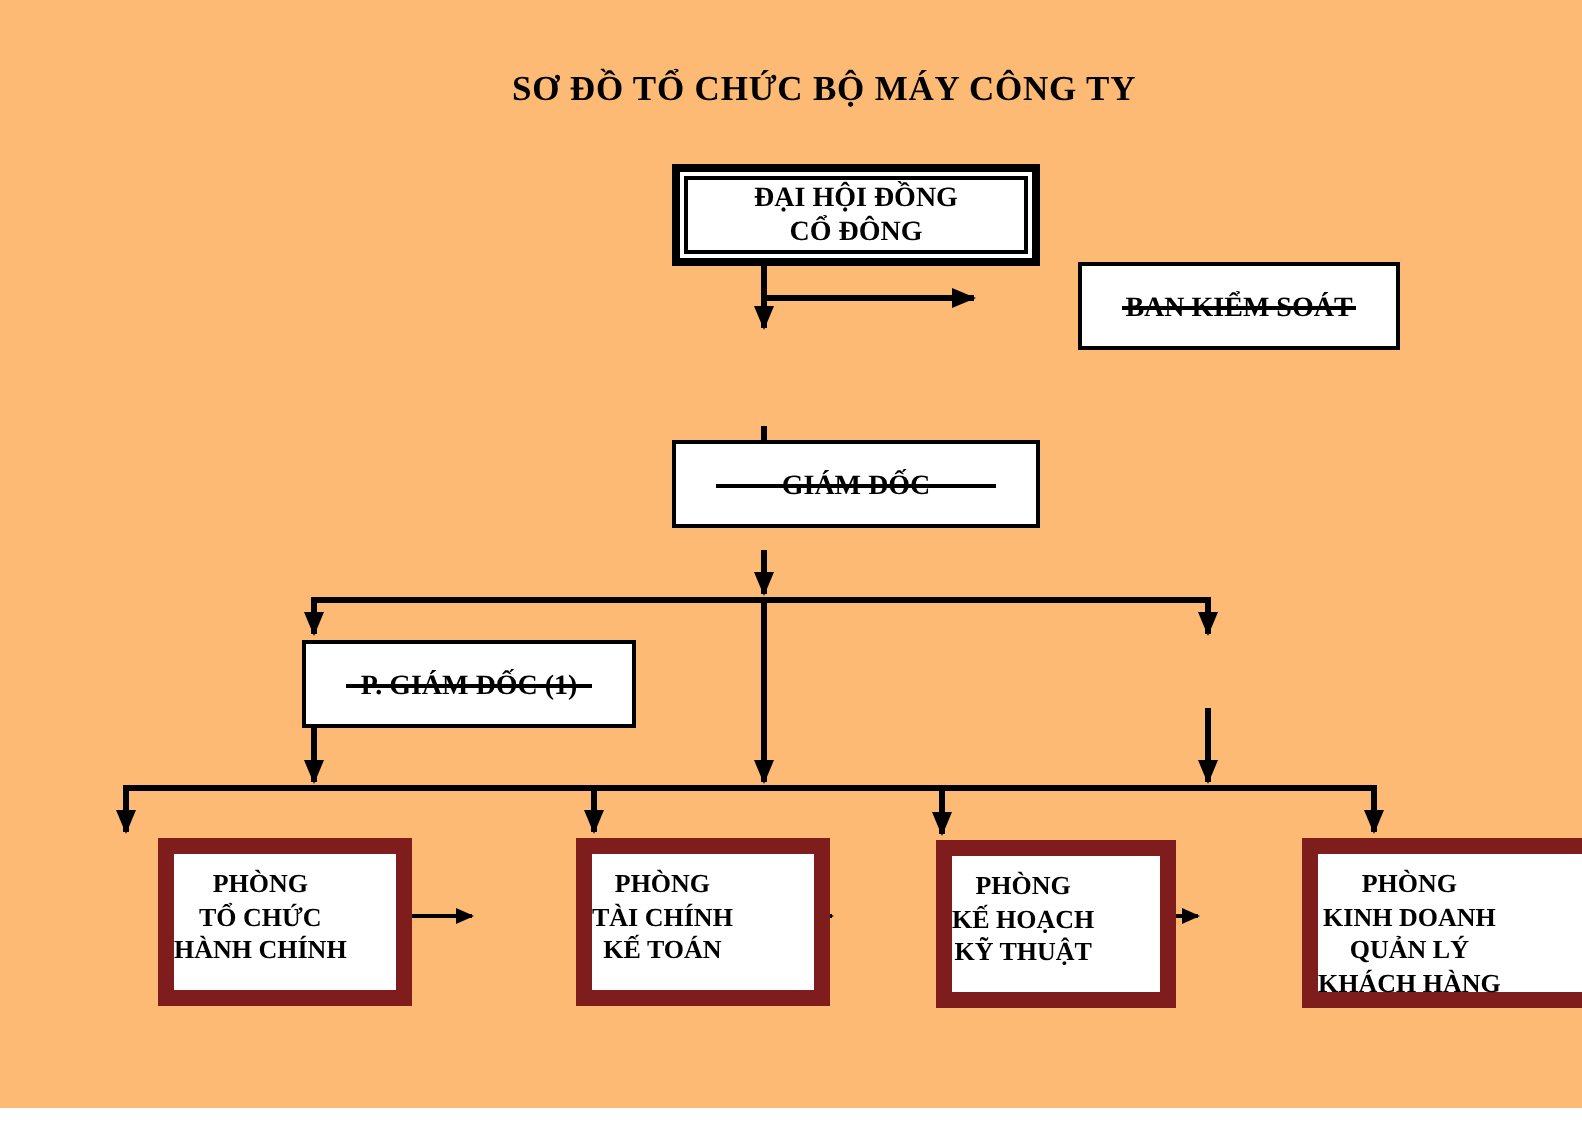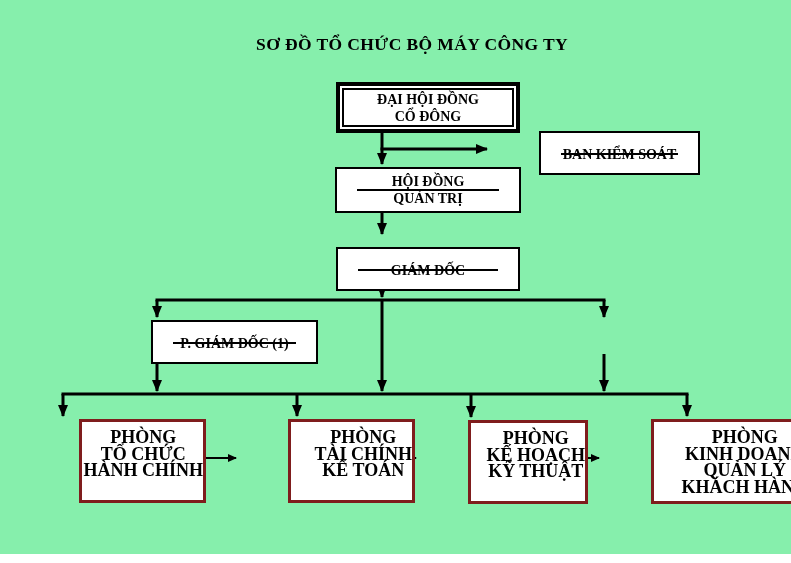--- a/index.html
+++ b/index.html
@@ -1,19 +1,19 @@
 <!DOCTYPE html>
 <html lang="vi"><head>
 <meta charset="utf-8">
 <style>
   html,body{margin:0;padding:0;background:#ffffff;}
   #canvas{
     position:relative;
     width:791px;height:554px;
-    background:#86efac;
+    background:#fdba74;
     font-family:"Liberation Serif","DejaVu Serif",serif;
     color:#000;
     overflow:hidden;
   }
   #connectors{position:absolute;left:0;top:0;width:791px;height:563px;}
   .title{
     position:absolute;left:256px;top:34px;
     font-size:17.5px;font-weight:bold;letter-spacing:.4px;
     white-space:nowrap;
   }
@@ -27,23 +27,23 @@
   .dbl .inner{
     box-sizing:border-box;width:100%;height:100%;
     border:1px solid #000;
     display:flex;align-items:center;justify-content:center;
   }
   .thick{border-width:4px;padding:2px;}
   .thick .inner{border-width:2px;}
   .mid{font-size:14px;line-height:17px;}
   
   .dept{
-    border:3px solid #7f1d1d;
-    font-size:18px;line-height:16.5px;
-    display:flex;justify-content:flex-end;
+    border:8px solid #7f1d1d;
+    font-size:13px;line-height:16.5px;
+    display:flex;justify-content:flex-start;
     padding-top:7px;
   }
 </style>
 </head>
 <body>
 
 <div id="canvas">
 
   <svg id="connectors" viewBox="0 0 791 563" xmlns="http://www.w3.org/2000/svg">
     <defs>
@@ -97,28 +97,22 @@
 CỔ ĐÔNG</span>
       </div>
   </div>
 
   <div class="node dbl mid" style="left:491px;top:131px;width:161px;height:37px">
     <div class="inner">
         <span>BAN KIỂM SOÁT</span>
       </div>
   </div>
 
-  <div class="node dbl mid" style="left:287px;top:167px;width:186px;height:46px">
-    <div class="inner">
-        <span>HỘI ĐỒNG
-QUẢN TRỊ</span>
-      </div>
-  </div>
 
-  <div class="node dbl mid" style="left:288px;top:247px;width:184px;height:38px">
+  <div class="node dbl mid" style="left:288px;top:220px;width:184px;height:38px">
     <div class="inner">
         <span>GIÁM ĐỐC</span>
       </div>
   </div>
 
   <div class="node dbl mid" style="left:103px;top:320px;width:167px;height:34px">
     <div class="inner">
         <span>P. GIÁM ĐỐC (1)</span>
       </div>
   </div>

